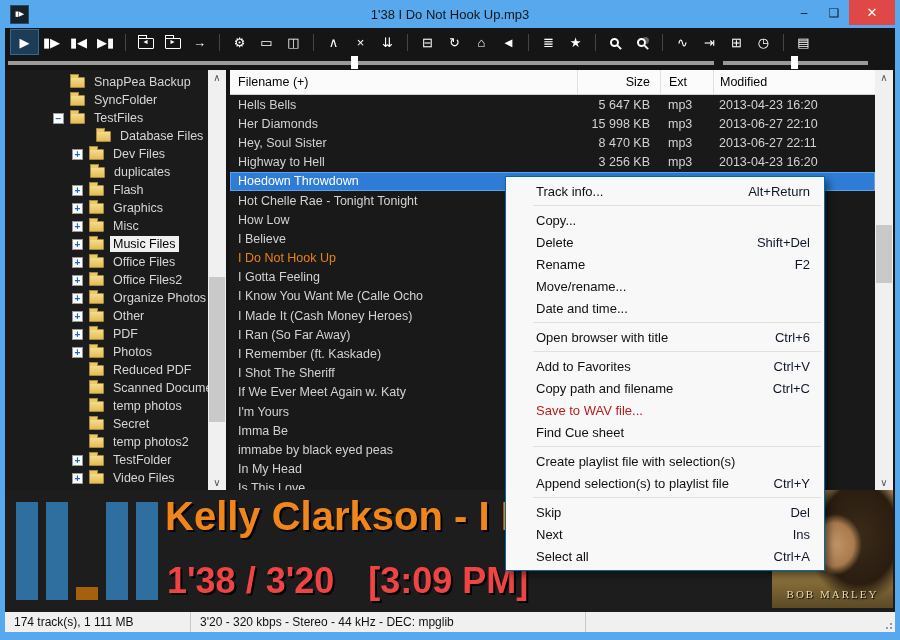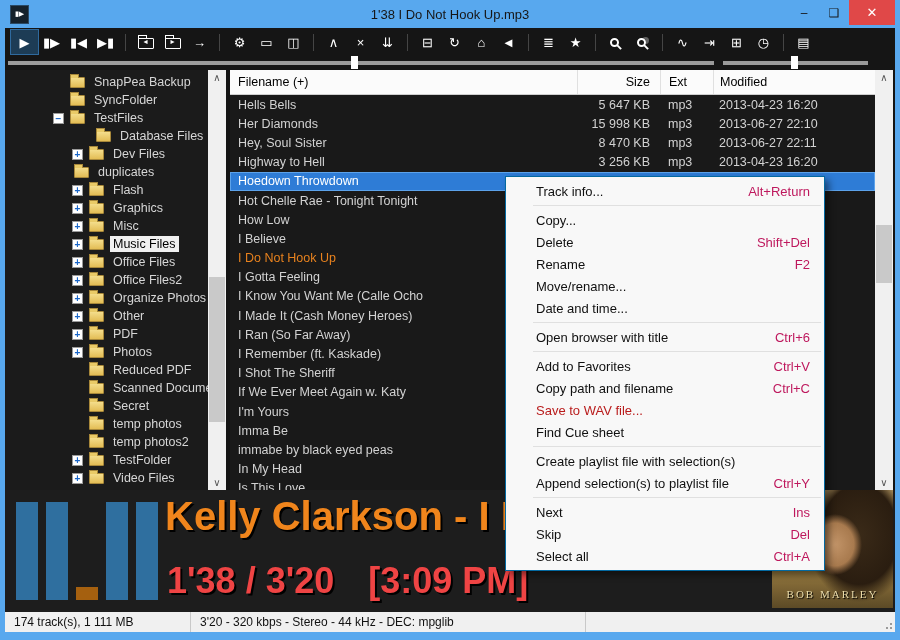--- a/index.html
+++ b/index.html
@@ -71,21 +71,21 @@
   .list-header > div.col-name { border-left:none; }
   .list-header .col-size { justify-content:flex-end; }
   .file-row { height:19.2px; display:flex; align-items:center; font-size:12.5px; color:#d2d2d2; white-space:nowrap; }
   .file-row.selected { background:#2e7cd6; color:#fff; box-shadow:inset 0 0 0 1px #5ca2ea; }
   .file-row.playing .col-name { color:#e8821e; }
   
   .menu { position:absolute; left:505px; top:176px; width:320px; background:#f8f8f8;
     border:1px solid #0369a1; box-shadow:4px 4px 7px rgba(0,0,0,0.45); padding:3px 0; z-index:20; }
   .menu-item { height:22px; display:flex; align-items:center; justify-content:space-between;
     padding:0 14px 0 30px; font-size:13px; color:#101010; }
-  .menu-item .shortcut { color:#be185d; }
+  .menu-item .shortcut { color:#0f172a; }
   .menu-item.disabled, .menu-item.disabled .shortcut { color:#b91c1c; }
   .menu-sep { height:1px; background:#e0e0e0; margin:3px 3px 3px 27px; }
   
   .bottom { position:absolute; left:5px; top:490px; width:890px; height:122px; background:#1d1d1d; overflow:hidden; }
   .bars { position:absolute; left:11px; bottom:12px; display:flex; align-items:flex-end; gap:8px; }
   .bar { width:22px; }
   .np-title { position:absolute; left:160px; top:4px; font-size:40px; font-weight:bold; color:#f0851c;
     white-space:nowrap; text-shadow:2px 2px 0 #000; }
   .np-time { position:absolute; left:162px; top:70px; font-size:36px; font-weight:bold; color:#ef4444;
     white-space:nowrap; text-shadow:2px 2px 0 #000; }
@@ -206,21 +206,21 @@
     <div class="tree-row" style="padding-left: 67px; margin-left: 7px;">
       <span class="exp-space"></span>
       <span class="folder"></span>
       <span class="tree-label">Database Files</span>
     </div>
     <div class="tree-row" style="padding-left: 67px;">
       <span class="expander">+</span>
       <span class="folder"></span>
       <span class="tree-label">Dev Files</span>
     </div>
-    <div class="tree-row" style="padding-left: 52px;">
+    <div class="tree-row" style="padding-left: 68px;">
       <span class="exp-space"></span>
       <span class="folder"></span>
       <span class="tree-label">duplicates</span>
     </div>
     <div class="tree-row" style="padding-left: 67px;">
       <span class="expander">+</span>
       <span class="folder"></span>
       <span class="tree-label">Flash</span>
     </div>
     <div class="tree-row" style="padding-left: 67px;">
@@ -274,26 +274,26 @@
       <span class="tree-label">Reduced PDF</span>
     </div>
     <div class="tree-row" style="padding-left: 67px;">
       <span class="exp-space"></span>
       <span class="folder"></span>
       <span class="tree-label">Scanned Documents</span>
     </div>
     <div class="tree-row" style="padding-left: 67px;">
       <span class="exp-space"></span>
       <span class="folder"></span>
+      <span class="tree-label">temp photos</span>
+    </div>
+    <div class="tree-row" style="padding-left: 67px;">
+      <span class="exp-space"></span>
+      <span class="folder"></span>
       <span class="tree-label">Secret</span>
-    </div>
-    <div class="tree-row" style="padding-left: 67px;">
-      <span class="exp-space"></span>
-      <span class="folder"></span>
-      <span class="tree-label">temp photos</span>
     </div>
     <div class="tree-row" style="padding-left: 67px;">
       <span class="exp-space"></span>
       <span class="folder"></span>
       <span class="tree-label">temp photos2</span>
     </div>
     <div class="tree-row" style="padding-left: 67px;">
       <span class="expander">+</span>
       <span class="folder"></span>
       <span class="tree-label">TestFolder</span>
@@ -521,26 +521,26 @@
     <div class="menu-item">
       <span>Create playlist file with selection(s)</span>
       <span class="shortcut"></span>
     </div>
     <div class="menu-item">
       <span>Append selection(s) to playlist file</span>
       <span class="shortcut">Ctrl+Y</span>
     </div>
     <div class="menu-sep"></div>
     <div class="menu-item">
+      <span>Skip</span>
+      <span class="shortcut">Del</span>
+    </div>
+    <div class="menu-item">
       <span>Next</span>
       <span class="shortcut">Ins</span>
-    </div>
-    <div class="menu-item">
-      <span>Skip</span>
-      <span class="shortcut">Del</span>
     </div>
     <div class="menu-item">
       <span>Select all</span>
       <span class="shortcut">Ctrl+A</span>
     </div>
   </div>
 
 <div class="statusbar">
   <div class="sb-sec sb-1">174 track(s), 1 111 MB</div>
   <div class="sb-sec sb-2">3'20 - 320 kbps - Stereo - 44 kHz - DEC: mpglib</div>

